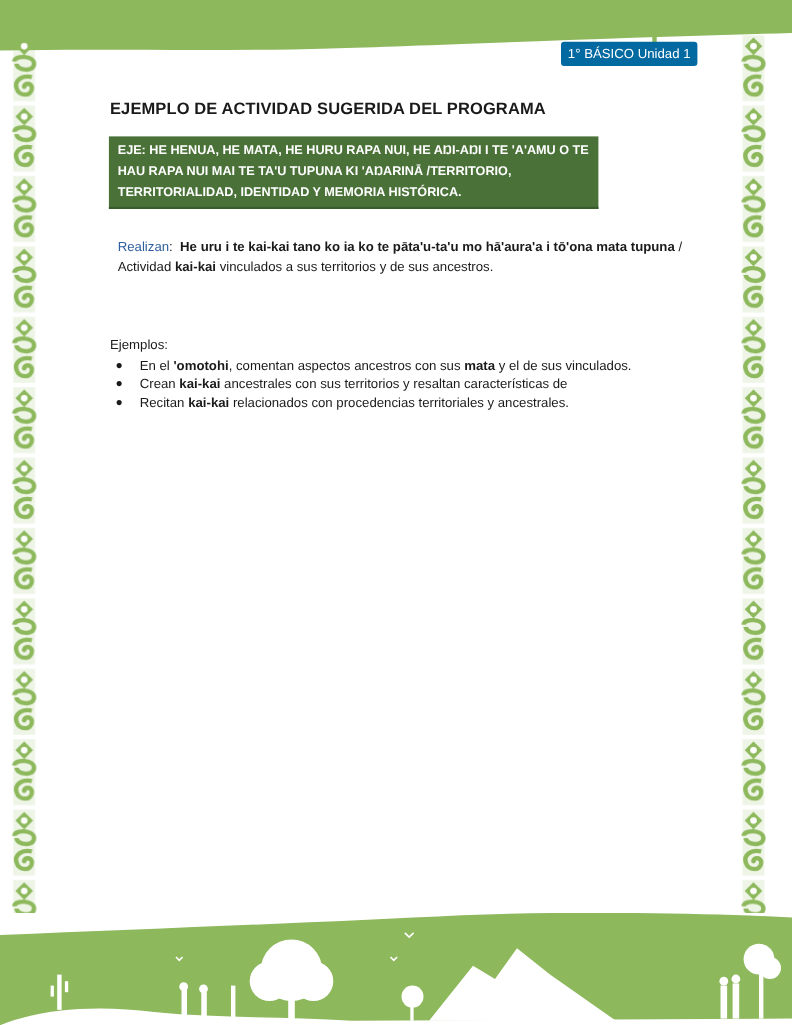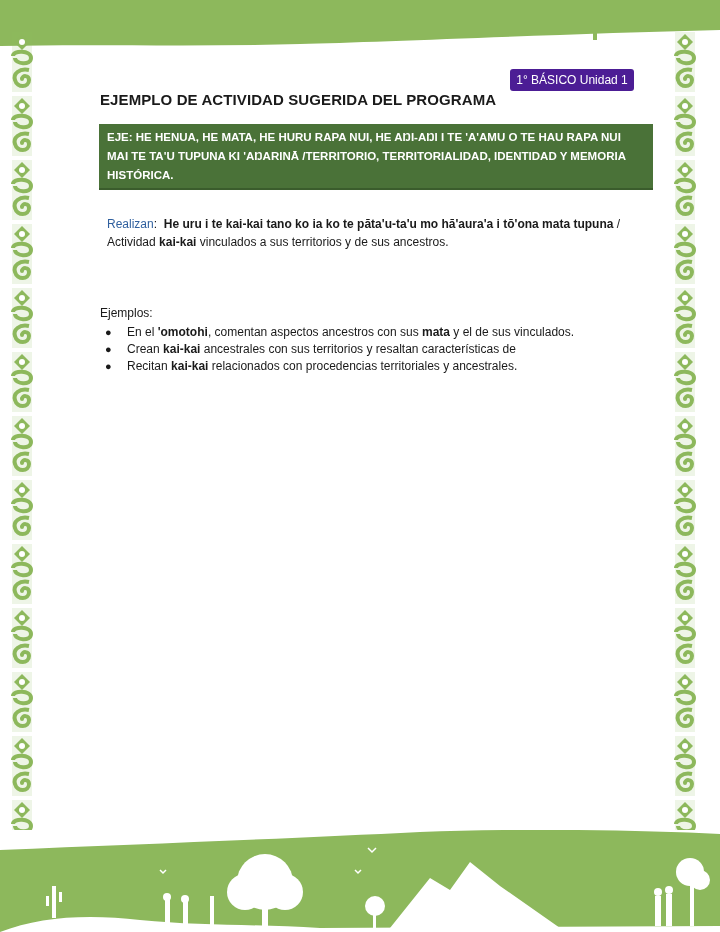--- a/index.html
+++ b/index.html
@@ -8,37 +8,37 @@
     background: #ffffff;
     font-family: "Liberation Sans", sans-serif;
     color: #1a1a1a;
   }
   .top-banner {
     position: absolute; left: 0; top: 0; width: 720px; height: 60px;
   }
   .top-banner svg { display: block; }
   .unit-badge {
     position: absolute; left: 510px; top: 38px; width: 124px; height: 22px;
-    background: #4c1d95; border-radius: 3px;
-    color: #ffffff; font-size: 12px; line-height: 22px; text-align: center; margin-top: 31px;
+    background: #0369a1; border-radius: 3px;
+    color: #ffffff; font-size: 12px; line-height: 22px; text-align: center;
   }
   .badge-stem {
     position: absolute; left: 593px; top: 28px; width: 4px; height: 12px; background: #8db85c;
   }
   .border-strip {
     position: absolute; top: 30px; width: 26px; height: 800px;
   }
   .border-strip.left { left: 9px; }
   .border-strip.right { left: 672px; }
   .title {
     position: absolute; left: 100px; top: 91px; width: 520px; text-align: left;
     font-size: 15px; font-weight: bold; color: #1a1a1a; letter-spacing: 0.1px;
   }
   .eje-box {
-    position: absolute; left: 99px; top: 124px; width: 554px; height: 66px;
+    position: absolute; left: 99px; top: 124px; width: 445px; height: 66px;
     background: #4a7238; box-sizing: border-box; padding: 4px 8px 0 8px;
     color: #ffffff; font-size: 11.5px; font-weight: bold; line-height: 19px;
     border-bottom: 2px solid #3a5c2c;
   }
   .activity {
     position: absolute; left: 107px; top: 215px; width: 520px;
     font-size: 12px; line-height: 18px;
   }
   .activity .label { color: #2f5f9e; }
   .examples {

